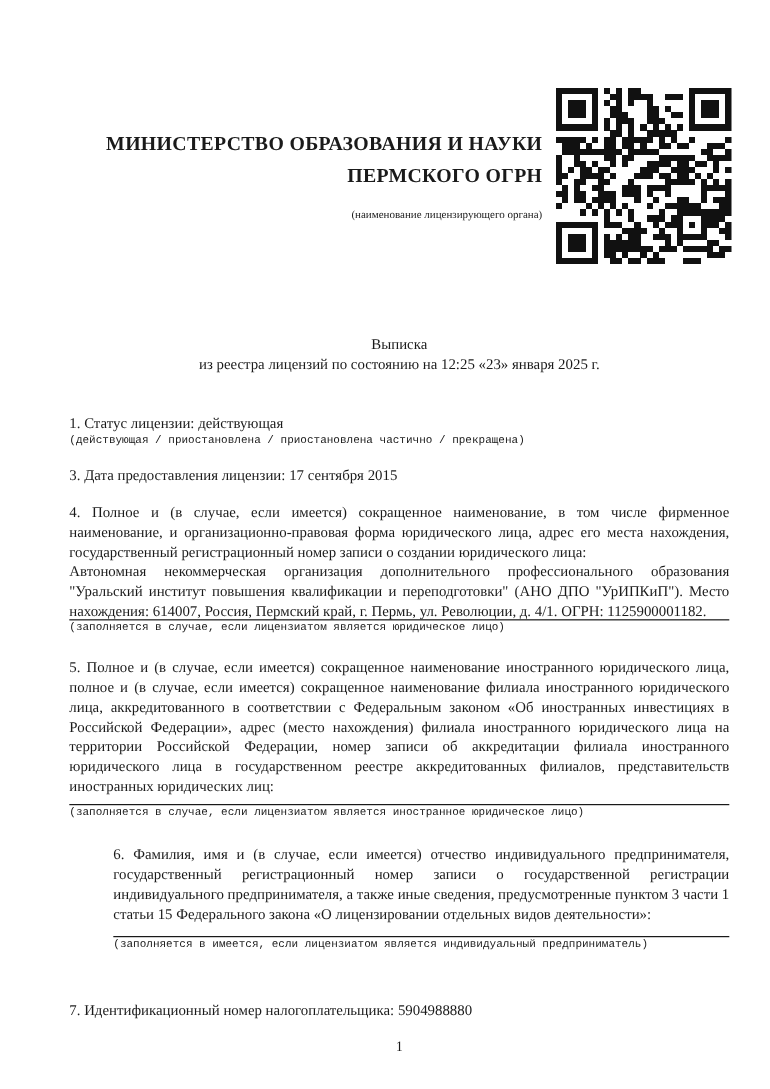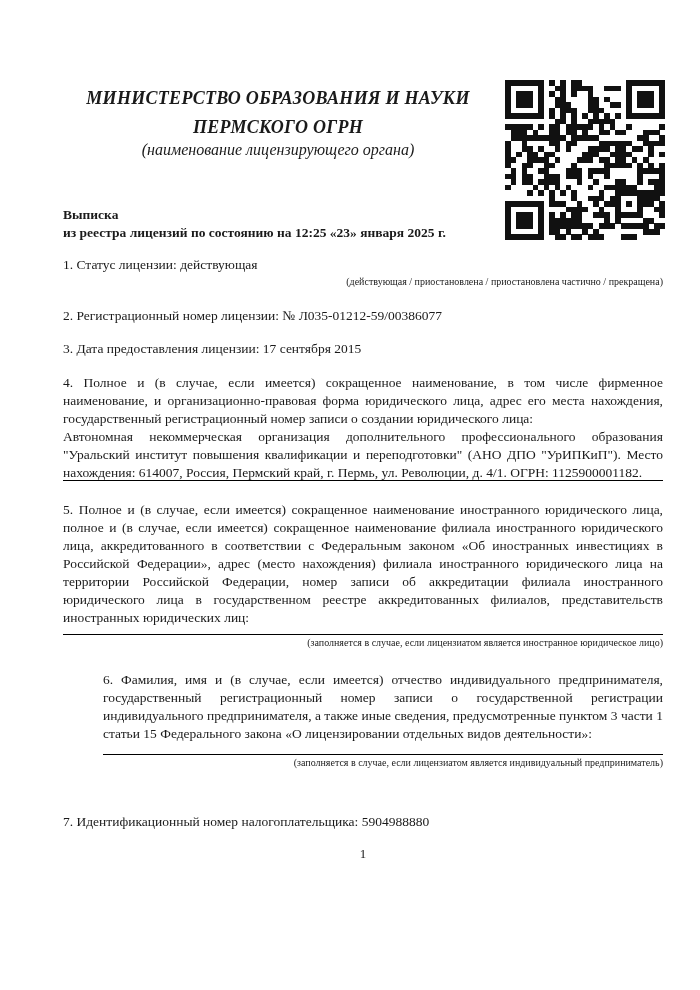--- a/index.html
+++ b/index.html
@@ -7,36 +7,36 @@
     position:relative;
     width:700px;height:990px;
     background:#fff;
     color:#1a1a1a;
     font-family:"Liberation Serif", serif;
     font-size:13.5px;line-height:18px;
     overflow:hidden;
   }
   .content{padding:0 37px 0 63px;}
   .qr{position:absolute;top:80px;left:505px;width:160px;height:160px;}
-  .header{padding-top:84px;width:430px;text-align:center;font-style:italic;}
+  .header{padding-top:116px;width:430px;text-align:right;}
   .org-name{font-weight:700;font-size:18px;line-height:29px;letter-spacing:.3px;}
-  .org-caption{font-size:16px;line-height:14px;margin-top:1px;}
-  .title-block{margin-top:49px;font-weight:bold;}
+  .org-caption{font-size:10px;line-height:14px;margin-top:15px;}
+  .title-block{margin-top:101px;text-align:center;}
   .title-line{line-height:18px;}
   .item{margin-top:15px;}
-  #item-1{margin-top:14px;}
+  #item-1{margin-top:36px;}
   #item-2{margin-top:19px;}
   #item-3{margin-top:15px;}
   #item-4{margin-top:16px;}
   #item-5{margin-top:20px;}
   #item-6{margin-top:22px;margin-left:40px;}
   #item-7{margin-top:44px;}
   .item-text{margin:0;text-align:justify;}
   .item-value{margin:0;text-align:justify;}
-  .fill-caption{margin:1px 0 0 0;text-align:right;font-size:10px;line-height:13px;}
+  .fill-caption{margin:1px 0 0 0;text-align:left;font-size:10px;line-height:13px;font-family:Liberation Mono, monospace;}
   .rule{height:0;border-top:1.6px solid #000;}
   .rule.tight{margin-top:-2px;}
   .rule.blank5{margin-top:7px;}
   .rule.blank6{margin-top:11px;}
   .page-number{margin-top:14px;text-align:center;font-size:13px;}
 </style>
 </head>
 <body>
 
 <div class="page">
@@ -502,44 +502,42 @@
       <div class="title-line">из реестра лицензий по состоянию на 12:25 «23» января 2025 г.</div>
     </div>
 
     <div>
 
       <section class="item" id="item-1">
         <div class="item-text">1. Статус лицензии: действующая</div>
         <div class="fill-caption">(действующая / приостановлена / приостановлена частично / прекращена)</div>
       </section>
 
-      <section class="item" id="item-2">
-        <div class="item-text">2. Регистрационный номер лицензии: № Л035-01212-59/00386077</div>
-      </section>
 
       <section class="item" id="item-3">
         <div class="item-text">3. Дата предоставления лицензии: 17 сентября 2015</div>
       </section>
 
       <section class="item" id="item-4">
         <div class="item-text">4. Полное и (в случае, если имеется) сокращенное наименование, в том числе фирменное наименование, и организационно-правовая форма юридического лица, адрес его места нахождения, государственный регистрационный номер записи о создании юридического лица:</div>
         <div class="item-value">Автономная некоммерческая организация дополнительного профессионального образования "Уральский институт повышения квалификации и переподготовки" (АНО ДПО "УрИПКиП"). Место нахождения: 614007, Россия, Пермский край, г. Пермь, ул. Революции, д. 4/1. ОГРН: 1125900001182.</div>
         <div class="rule tight"></div>
+        <div class="fill-caption">(заполняется в случае, если лицензиатом является юридическое лицо)</div>
       </section>
 
       <section class="item" id="item-5">
         <div class="item-text">5. Полное и (в случае, если имеется) сокращенное наименование иностранного юридического лица, полное и (в случае, если имеется) сокращенное наименование филиала иностранного юридического лица, аккредитованного в соответствии с Федеральным законом «Об иностранных инвестициях в Российской Федерации», адрес (место нахождения) филиала иностранного юридического лица на территории Российской Федерации, номер записи об аккредитации филиала иностранного юридического лица в государственном реестре аккредитованных филиалов, представительств иностранных юридических лиц:</div>
         <div class="rule blank5"></div>
         <div class="fill-caption">(заполняется в случае, если лицензиатом является иностранное юридическое лицо)</div>
       </section>
 
       <section class="item" id="item-6">
         <div class="item-text">6. Фамилия, имя и (в случае, если имеется) отчество индивидуального предпринимателя, государственный регистрационный номер записи о государственной регистрации индивидуального предпринимателя, а также иные сведения, предусмотренные пунктом 3 части 1 статьи 15 Федерального закона «О лицензировании отдельных видов деятельности»:</div>
         <div class="rule blank6"></div>
-        <div class="fill-caption">(заполняется в случае, если лицензиатом является индивидуальный предприниматель)</div>
+        <div class="fill-caption">(заполняется в имеется, если лицензиатом является индивидуальный предприниматель)</div>
       </section>
 
       <section class="item" id="item-7">
         <div class="item-text">7. Идентификационный номер налогоплательщика: 5904988880</div>
       </section>
 
     </div>
 
     <div class="page-number">1</div>
 

